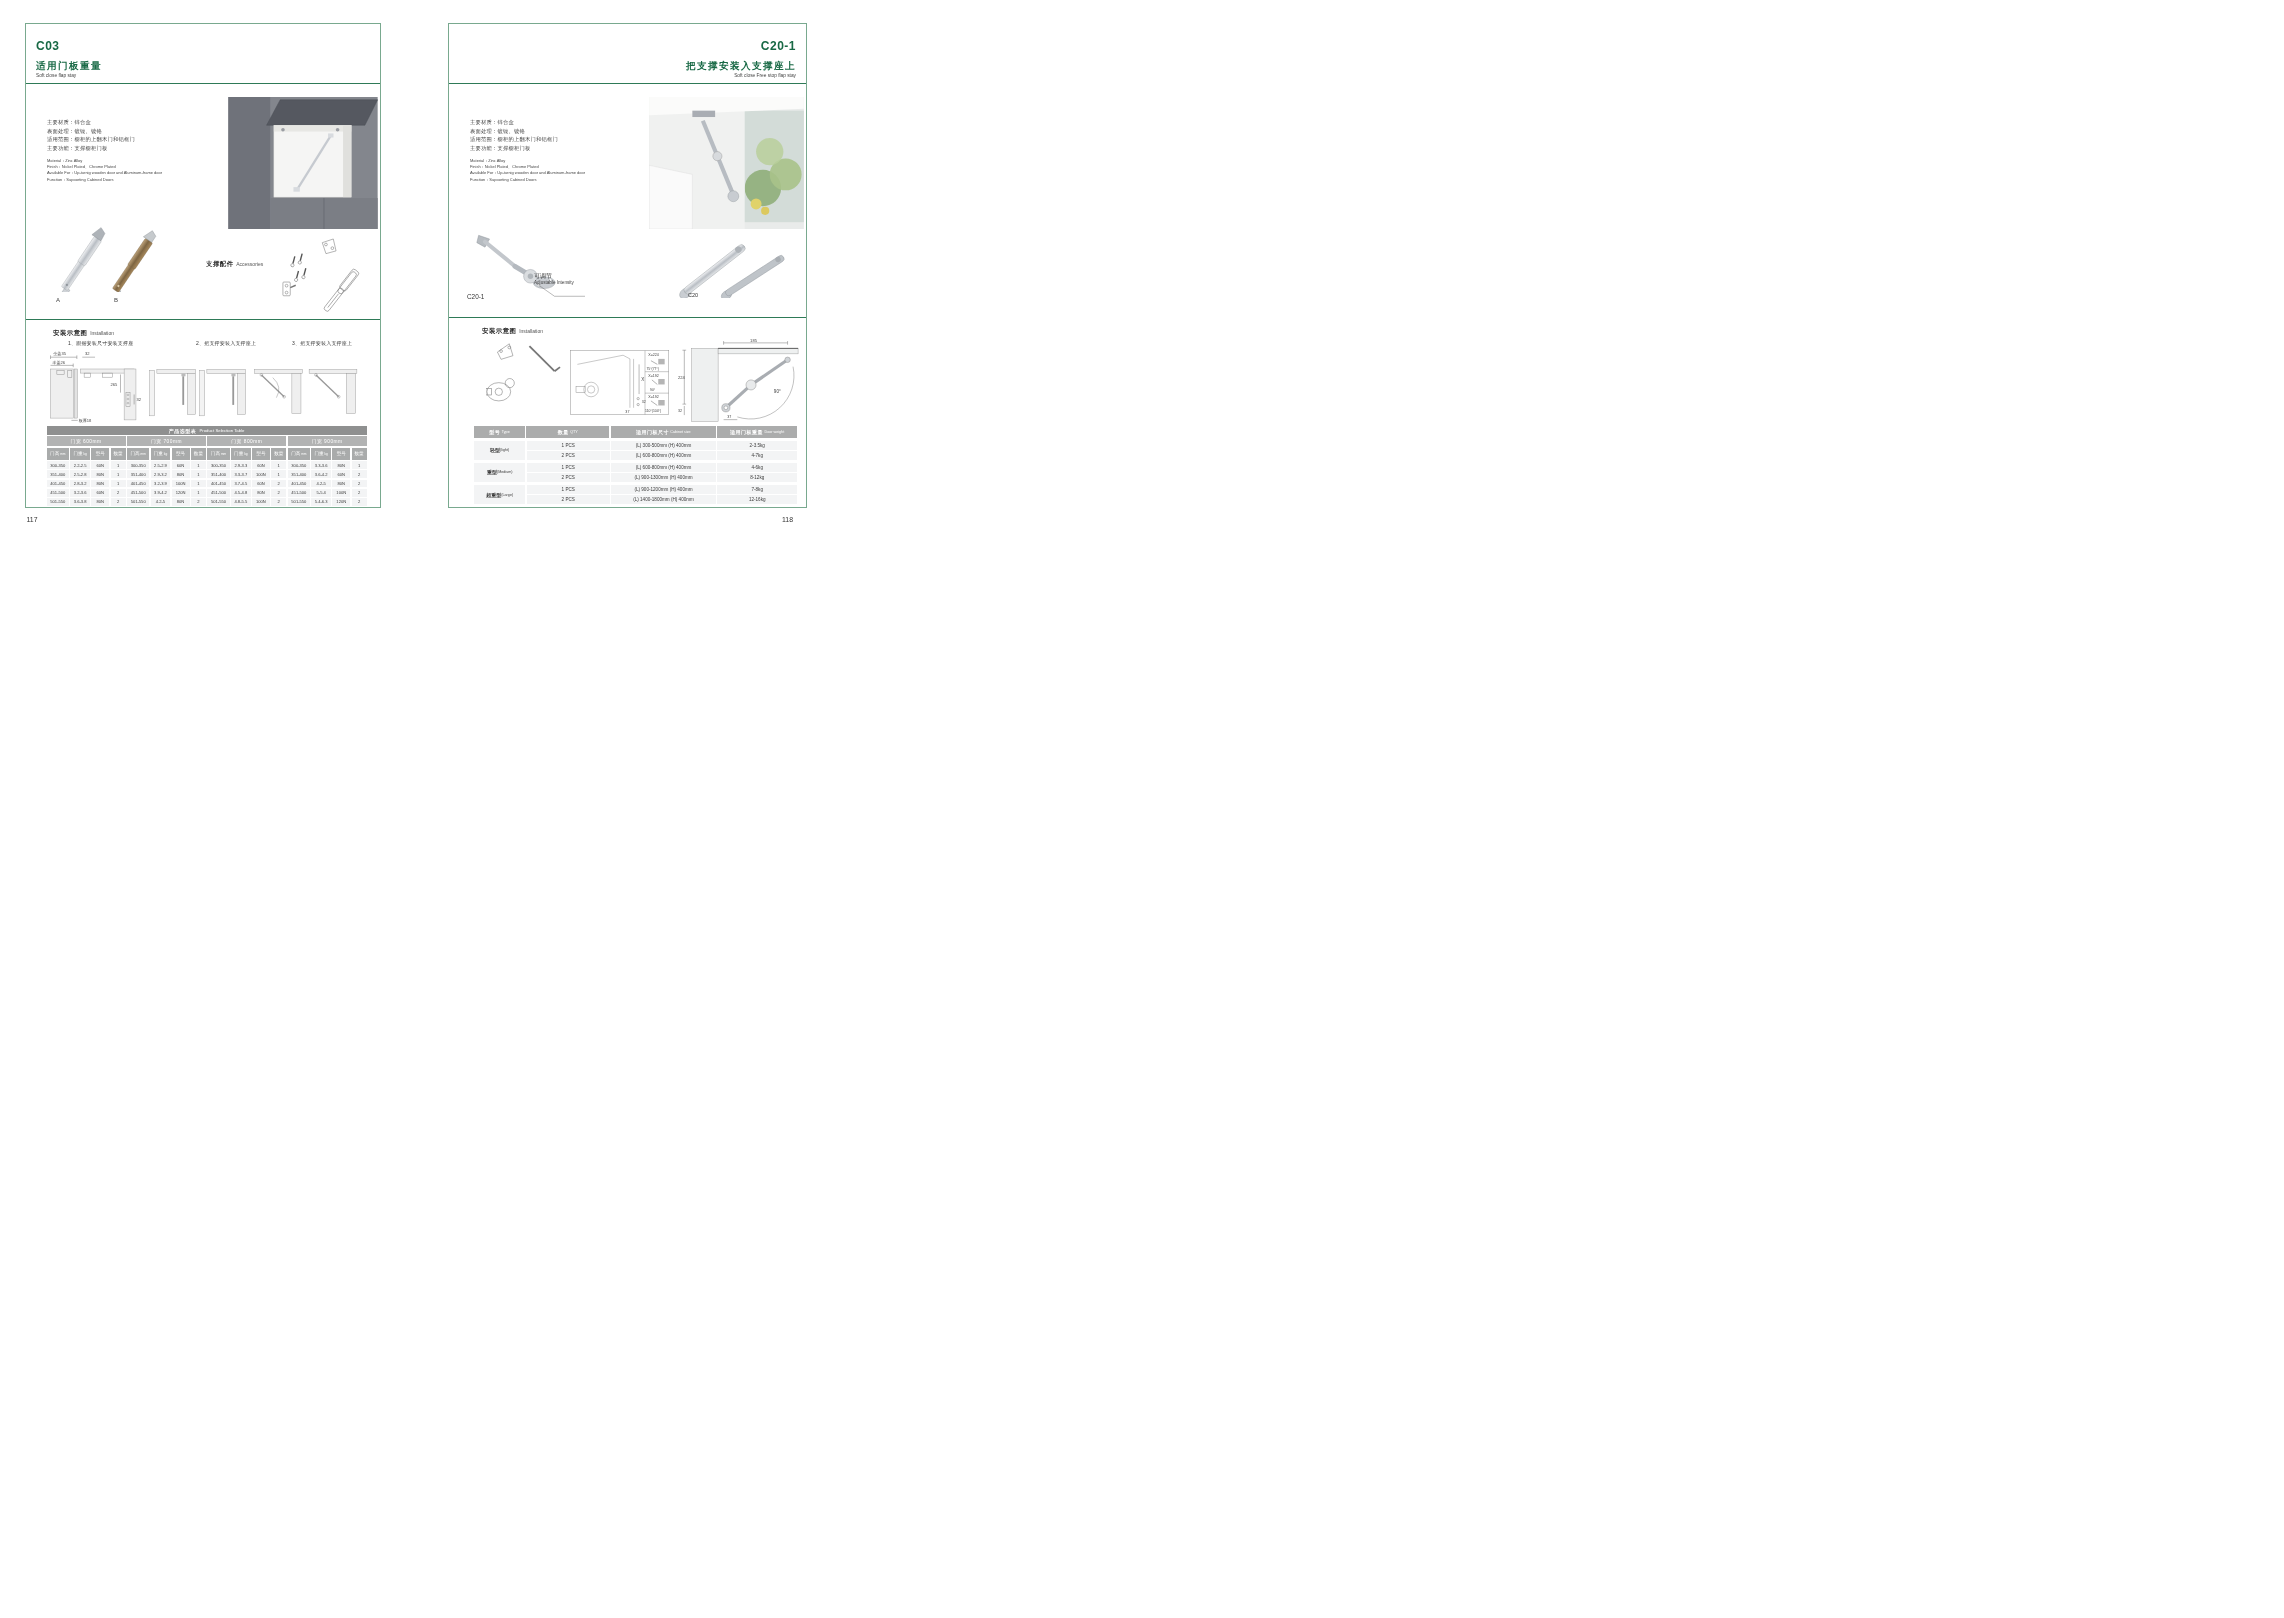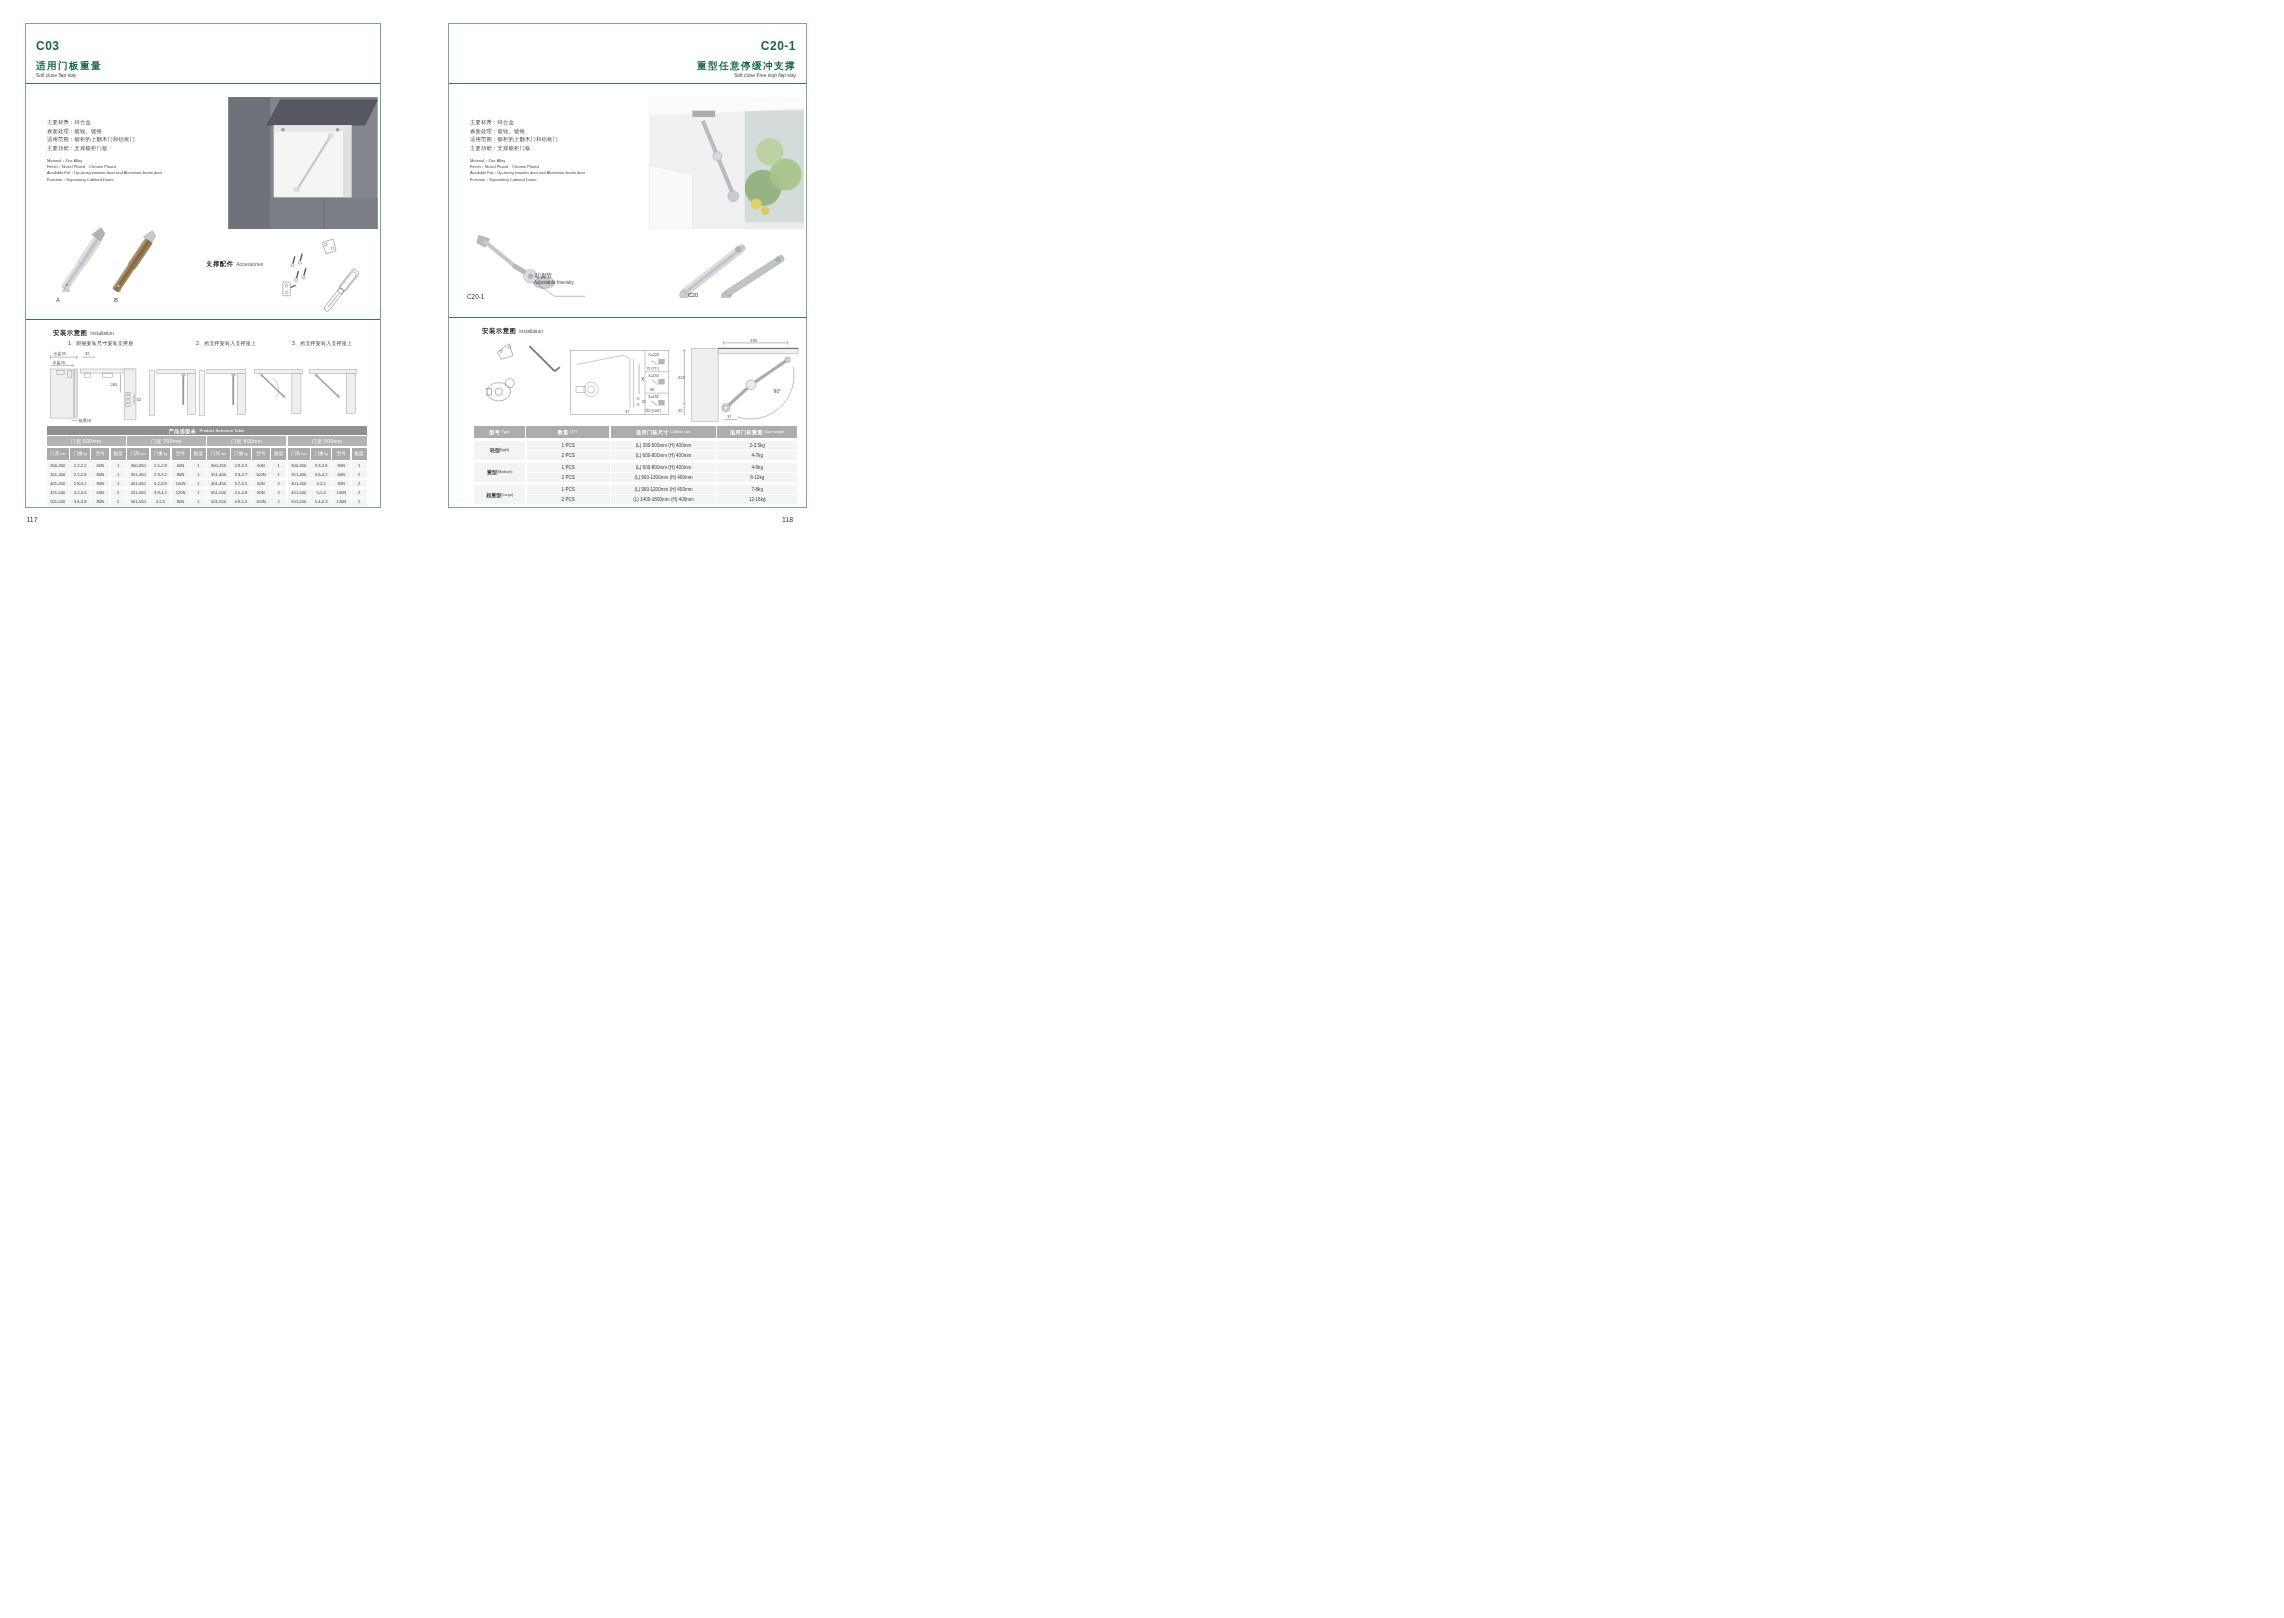--- a/index.html
+++ b/index.html
@@ -384,21 +384,21 @@
           <div class="dcell" style="flex: 1.3 1 0px;">5.4-6.3</div>
           <div class="dcell" style="flex: 1.2 1 0px;">120N</div>
           <div class="dcell" style="flex: 1 1 0px;">2</div>
         </div>
       </div>
   </div>
 </div>
 
 <div class="page" id="page-right">
   <div class="p-code">C20-1</div>
-  <div class="p-title-cn">重型任意停缓冲支撑</div>
+  <div class="p-title-cn">把支撑安装入支撑座上</div>
   <div class="p-title-en">Soft close Free stop flap stay</div>
   <div class="p-sep"></div>
 
   <div class="spec-cn">
     <div>主要材质：锌合金</div>
     <div>表面处理：镀镍、镀铬</div>
     <div>适用范围：橱柜的上翻木门和铝框门</div>
     <div>主要功能：支撑橱柜门板</div>
   </div>
   <div class="spec-en">

